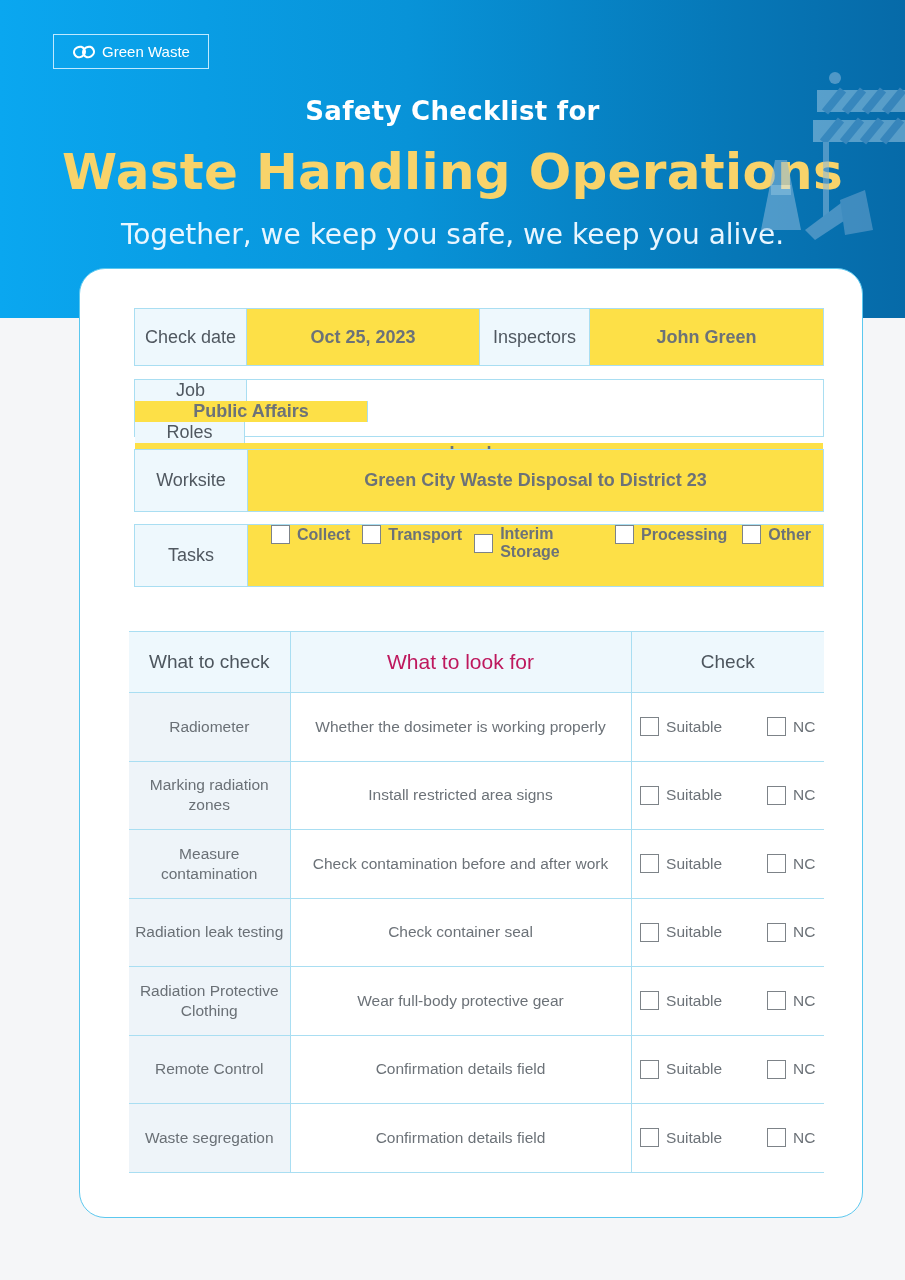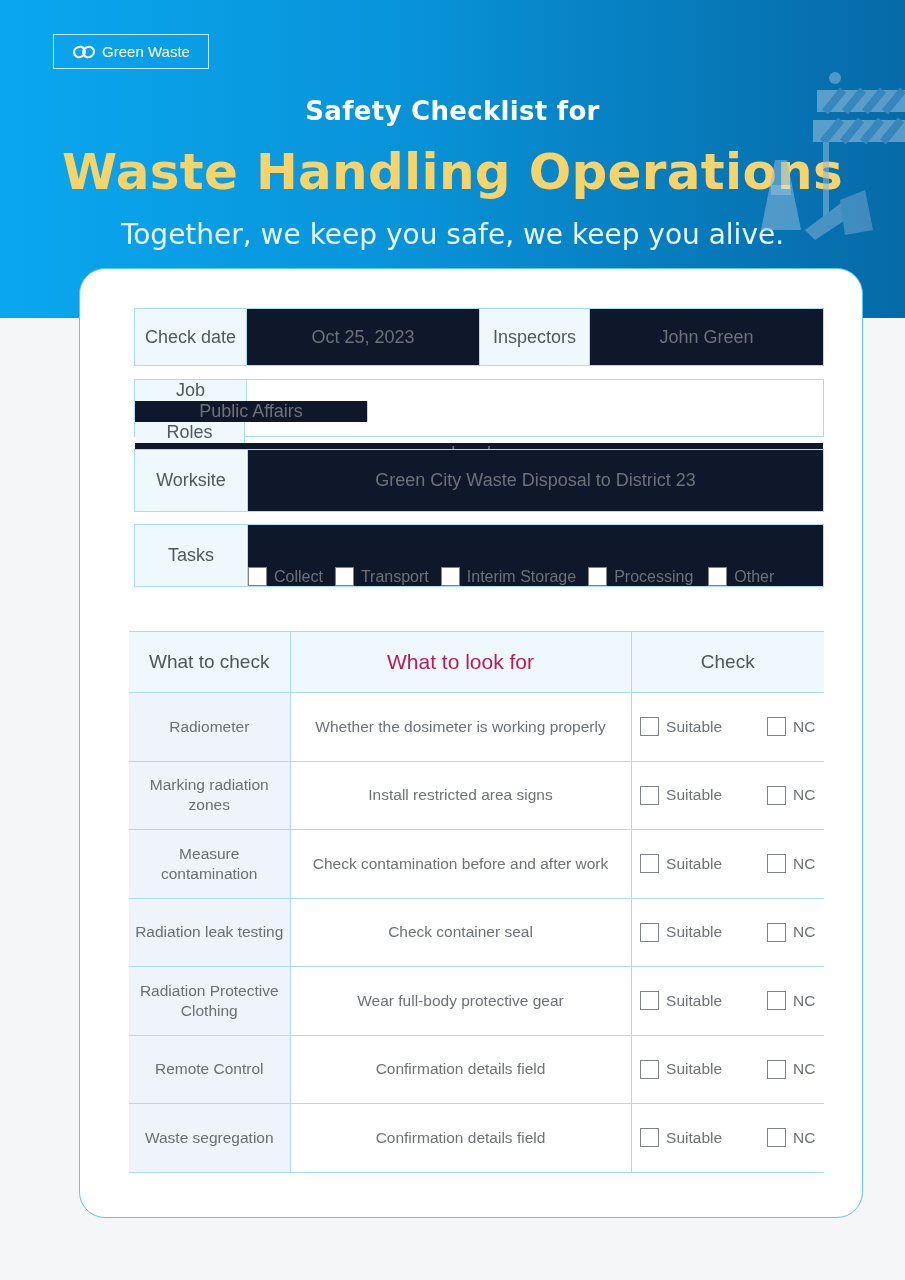--- a/index.html
+++ b/index.html
@@ -46,23 +46,23 @@
   .info-row {
     position: absolute; left: 54px; width: 690px;
     display: flex; border: 1.5px solid #a9def2;
   }
   .info-label {
     background: #eef8fd; display: flex; align-items: center; justify-content: center;
     color: #505860; font-size: 18px; border-right: 1.5px solid #a9def2;
   }
   .info-value {
     display: flex; align-items: center; justify-content: center;
-    color: #6c7278; font-size: 18px; background: #0f172a;
-  }
-  .tasks { display: flex; align-items: flex-end; padding-left: 0; gap: 0; }
+    color: #6c7278; font-size: 18px; background: #fde047; font-weight: bold;
+  }
+  .tasks { display: flex; align-items: flex-start; padding-left: 23px; gap: 0; }
   .task { display: flex; align-items: center; margin-right: 12px; color: #6c7278; font-size: 16px; }
   .cb {
     width: 19px; height: 19px; border: 1.5px solid #7d8388; background: #fff;
     display: inline-block; margin-right: 7px; flex: none;
   }
 
   .tbl {
     position: absolute; left: 49px; top: 362px; width: 695px;
     border-collapse: collapse;
   }

